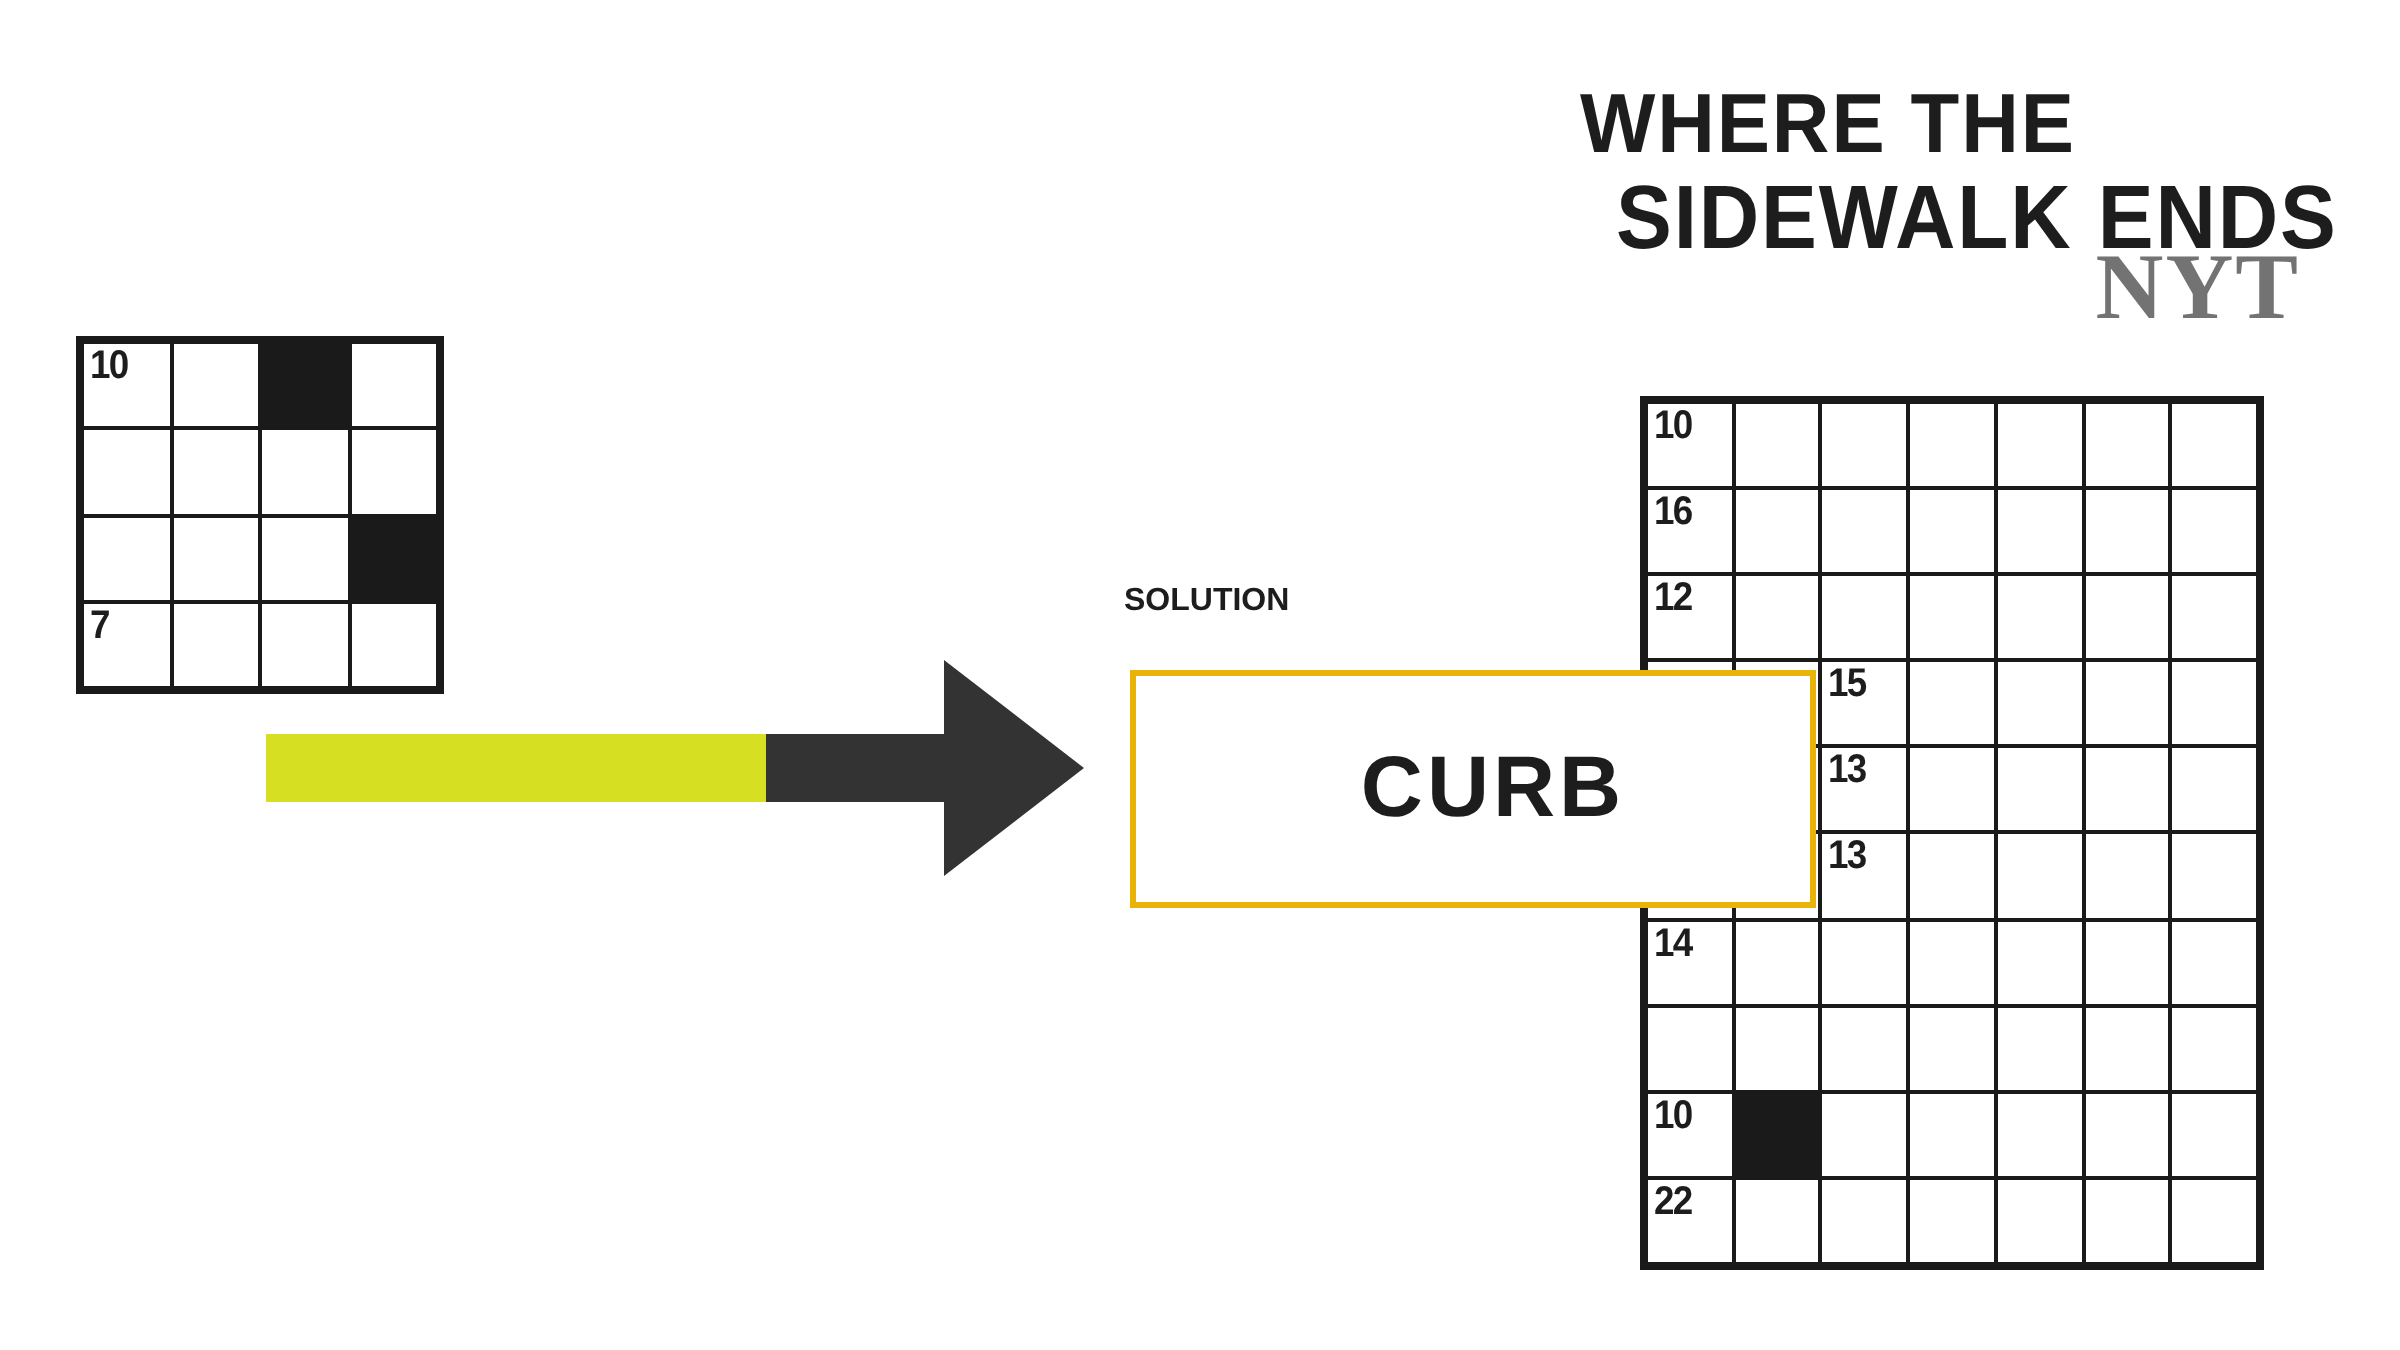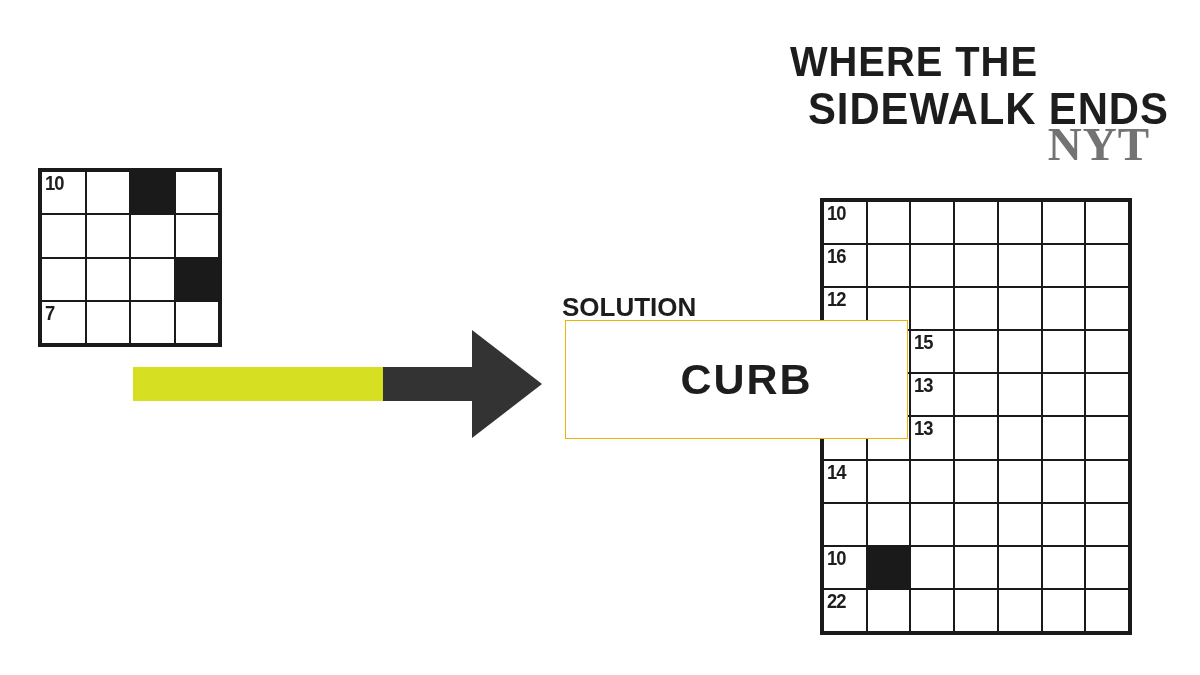--- a/index.html
+++ b/index.html
@@ -101,32 +101,32 @@
     width: 0; height: 0;
     border-top: 54px solid transparent;
     border-bottom: 54px solid transparent;
     border-left: 70px solid transparent;
   }
 
   
   .solution-label {
     position: absolute;
     left: 562px; top: 292px;
-    font-size: 26px;
+    font-size: 16px;
     font-weight: 800;
     color: #1d1d1d;
     letter-spacing: 0px;
     white-space: nowrap;
   }
   .solution-box {
     position: absolute;
-    left: 565px; top: 320px;
+    left: 565px; top: 335px;
     width: 343px; height: 119px;
     background: #ffffff;
-    border: 1px solid #eab308;
+    border: 3px solid #eab308;
     display: flex;
     align-items: center;
     justify-content: center;
     z-index: 5;
   }
   .solution-answer {
     font-size: 43px;
     font-weight: 800;
     color: #1d1d1d;
     letter-spacing: 2px;

